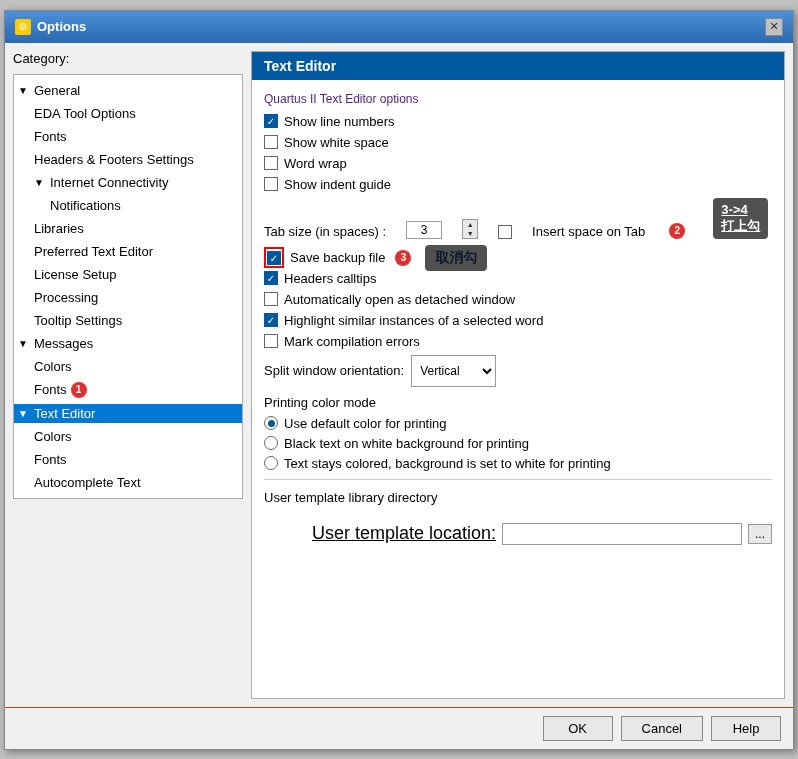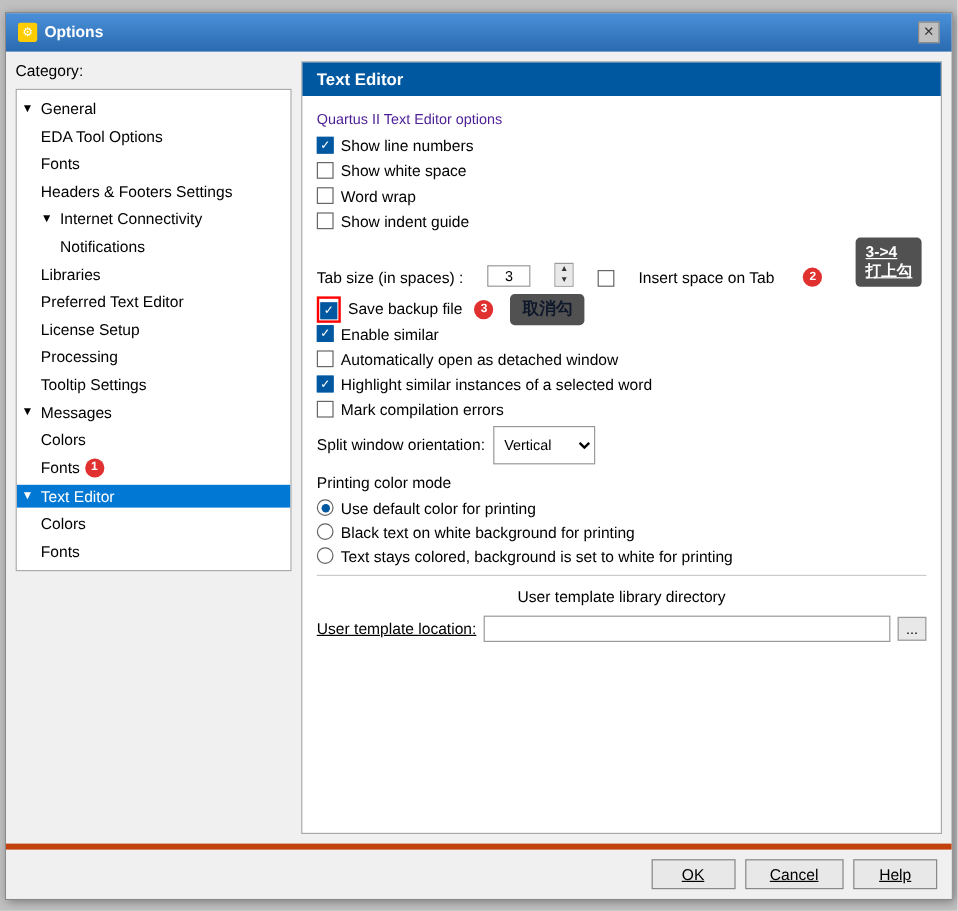--- a/index.html
+++ b/index.html
@@ -291,29 +291,30 @@
       height: 7px;
       border-radius: 50%;
       background: #0058a0;
     }
     .radio-label { font-size: 13px; }
     .template-section {
       border-top: 1px solid #ccc;
       padding-top: 10px;
       margin-top: 8px;
     }
-    .template-title { font-size: 13px; margin-bottom: 8px; text-align: center; }
+    .template-title { font-size: 13px; margin-bottom: 18px; }
     .template-row {
       display: flex;
       align-items: center;
       gap: 6px;
     }
     .template-label {
-      font-size: 13px;
+      font-size: 18px;
       text-decoration: underline;
+      margin-left: 48px;
     }
     .template-input {
       flex: 1;
       border: 1px solid #999;
       padding: 2px 4px;
       font-size: 12px;
       height: 22px;
     }
     .browse-btn {
       padding: 2px 6px;
@@ -321,23 +322,22 @@
       background: #e8e8e8;
       font-size: 12px;
       cursor: pointer;
     }
     .dialog-footer {
       display: flex;
       justify-content: flex-end;
       align-items: flex-start;
       padding: 8px 12px;
       gap: 8px;
-      border-top: 5px solid #c2410c;
+      border-top: 1px solid #c2410c;
       background: #f0f0f0;
-      text-decoration: underline;
     }
     .footer-btn {
       padding: 4px 20px;
       border: 1px solid #888;
       background: #e8e8e8;
       font-size: 13px;
       cursor: pointer;
       min-width: 70px;
     }
     .sidebar-wrapper {
@@ -458,20 +458,25 @@
         <div class="tree-item indent-1">
           <div class="tree-item-row">
             <span>Colors</span>
           </div>
         </div>
         <div class="tree-item indent-1">
           <div class="tree-item-row">
             <span>Fonts</span>
           </div>
         </div>
+        <div class="tree-item indent-1">
+          <div class="tree-item-row">
+            <span>Autocomplete Text</span>
+          </div>
+        </div>
 
       </div>
     </div>
 
     <div class="content-area">
       <div class="content-header">Text Editor</div>
       <div class="content-inner">
         <div class="section-title">Quartus II Text Editor options</div>
 
         <div class="option-row">
@@ -513,21 +518,21 @@
           <div style="border: 2px solid red; padding: 1px;">
             <div class="checkbox-custom checked"></div>
           </div>
           <span class="option-label">Save backup file</span>
           <span class="badge-3">3</span>
           <div class="cancel-annotation">取消勾</div>
         </div>
 
         <div class="option-row">
           <div class="checkbox-custom checked"></div>
-          <span class="option-label">Enable similar</span>
+          <span class="option-label">Headers calltips</span>
         </div>
 
         <div class="option-row">
           <div class="checkbox-custom"></div>
           <span class="option-label">Automatically open as detached window</span>
         </div>
 
         <div class="option-row">
           <div class="checkbox-custom checked"></div>
           <span class="option-label">Highlight similar instances of a selected word</span>

